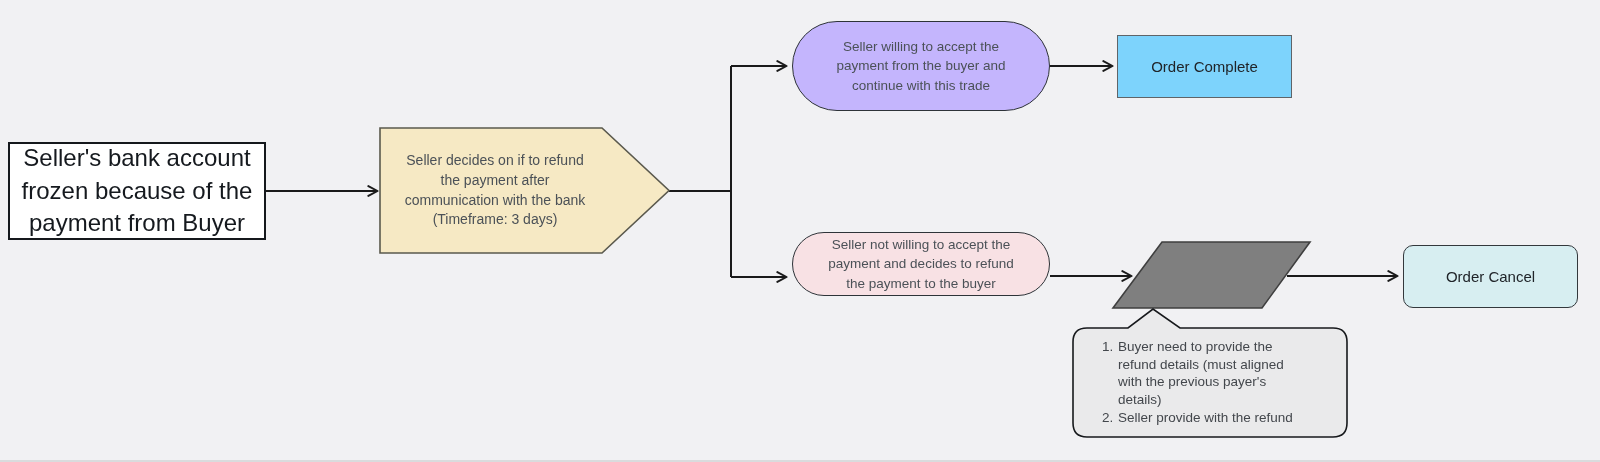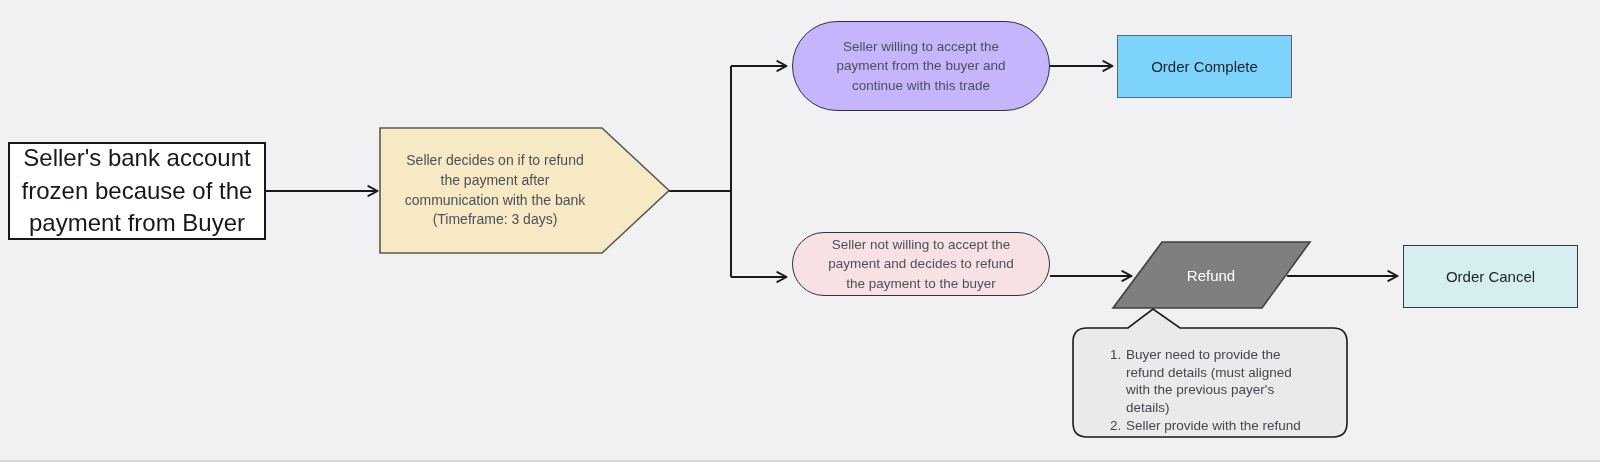--- a/index.html
+++ b/index.html
@@ -68,21 +68,21 @@
     font-size: 15px;
   }
 
   .note-text {
     position: absolute;
     left: 1090px; top: 338px; width: 248px;
     font-size: 13.5px;
     line-height: 1.31;
     pointer-events: none;
   }
-  .note-text ol { margin: 8px; padding-left: 27px; }
+  .note-text ol { margin: 0; padding-left: 27px; }
   .note-text li { white-space: pre-line; padding-left: 1px; }
 
   .bottom-edge {
     position: absolute;
     left: 0; bottom: 0;
     width: 100%; height: 2px;
     background: #d9dbdd;
   }
 </style>
 </head>
@@ -125,23 +125,22 @@
   <div class="node pill accept" style="background: #c4b5fd; border-color: rgb(46, 51, 56); color: rgb(75, 81, 87);">Seller willing to accept the
 payment from the buyer and
 continue with this trade</div>
 
   <div class="node endbox order-complete" style="background: #7dd3fc; border-color: rgb(95, 100, 104); color: rgb(32, 36, 41); text-align: center;">Order Complete</div>
 
   <div class="node pill reject" style="background: rgb(248, 225, 228); border-color: rgb(46, 51, 56); color: rgb(75, 81, 87);">Seller not willing to accept the
 payment and decides to refund
 the payment to the buyer</div>
 
-  <div class="node overlay-label refund-text" style="color: rgb(255, 255, 255);">Refund</div>
 
-  <div class="node endbox order-cancel" style="background: rgb(215, 238, 241); border-color: rgb(51, 56, 60); color: rgb(32, 36, 41);">Order Cancel</div>
+  <div class="node endbox order-cancel" style="background: rgb(215, 238, 241); border-color: rgb(51, 56, 60); color: rgb(32, 36, 41); border-radius: 10px;">Order Cancel</div>
 
   <div class="note-text" style="color: rgb(67, 71, 76);">
     <ol>
       <li>Buyer need to provide the
 refund details (must aligned
 with the previous payer's
 details)</li>
       <li>Seller provide with the refund</li>
     </ol>
   </div>

